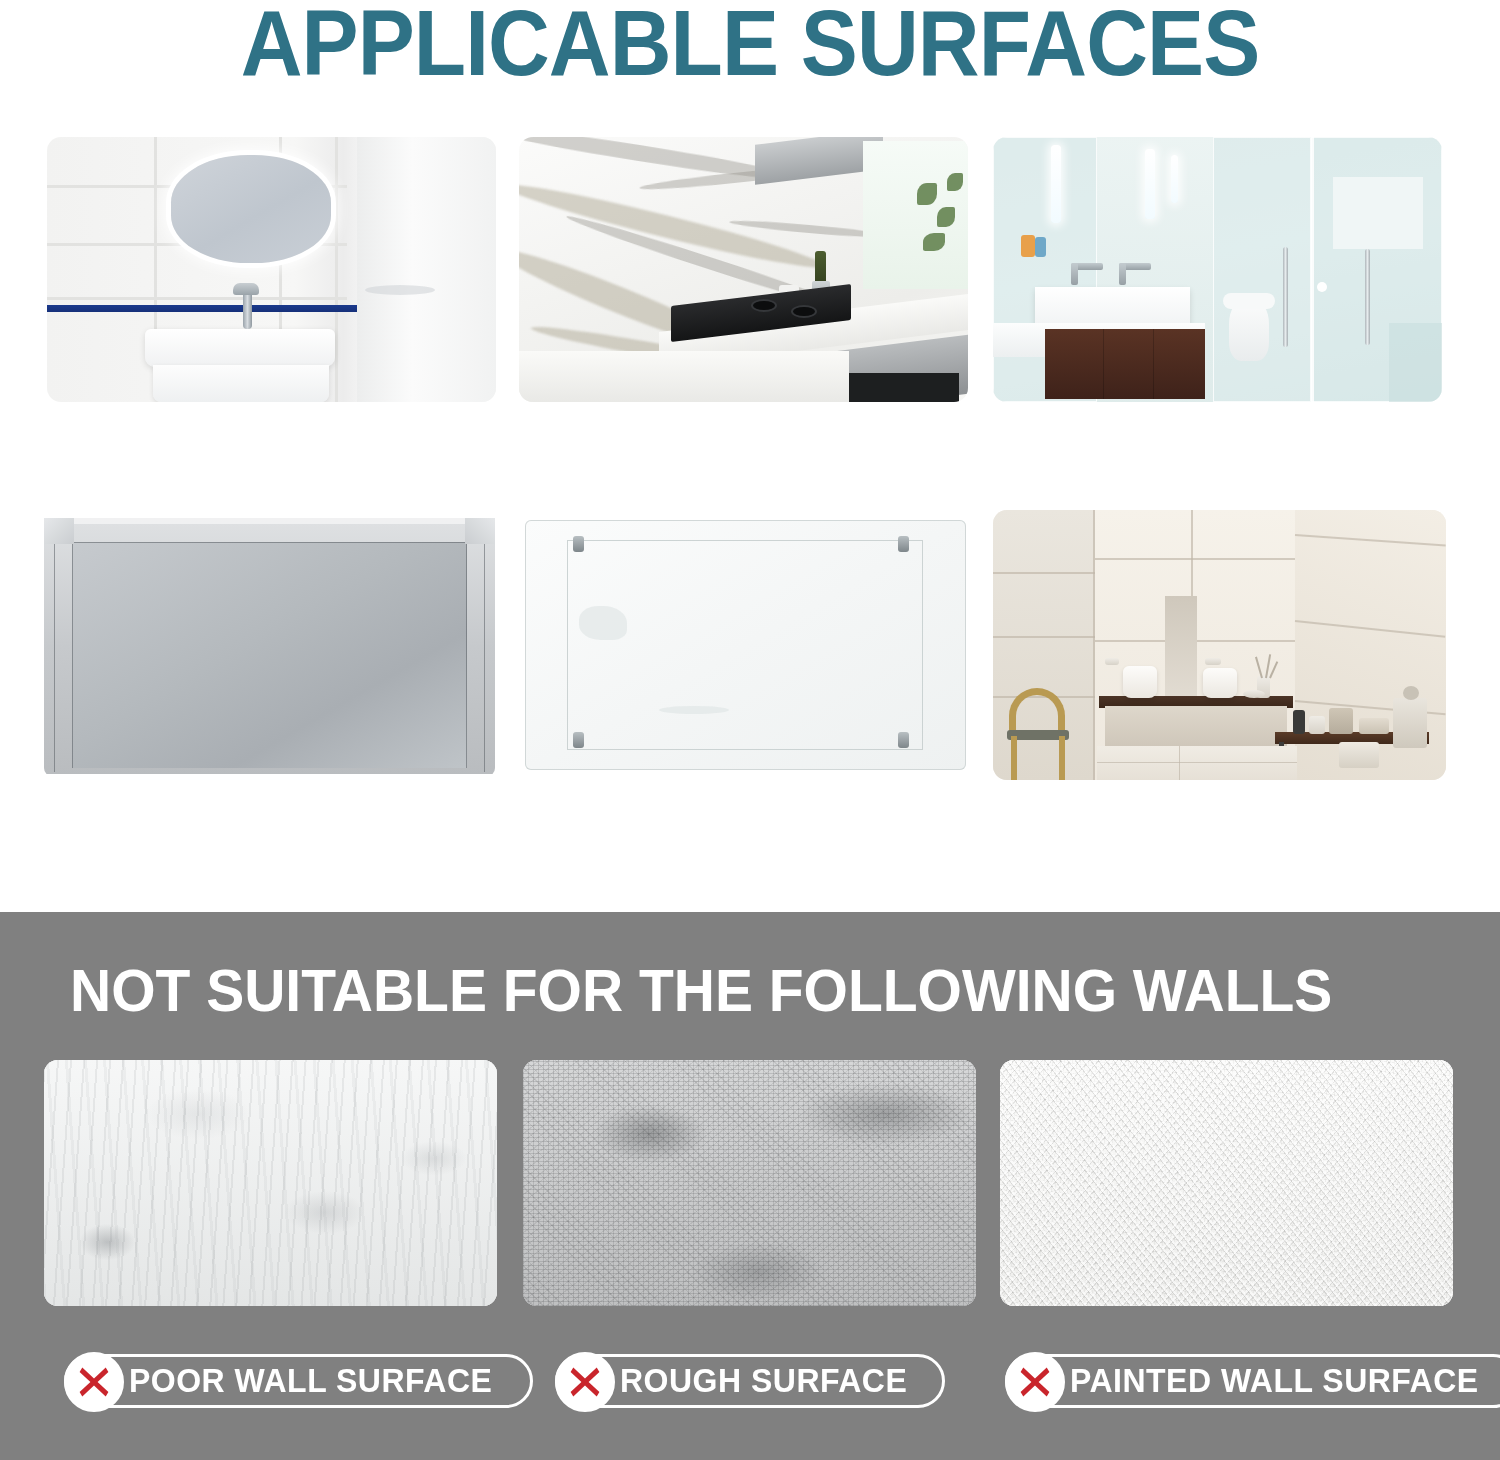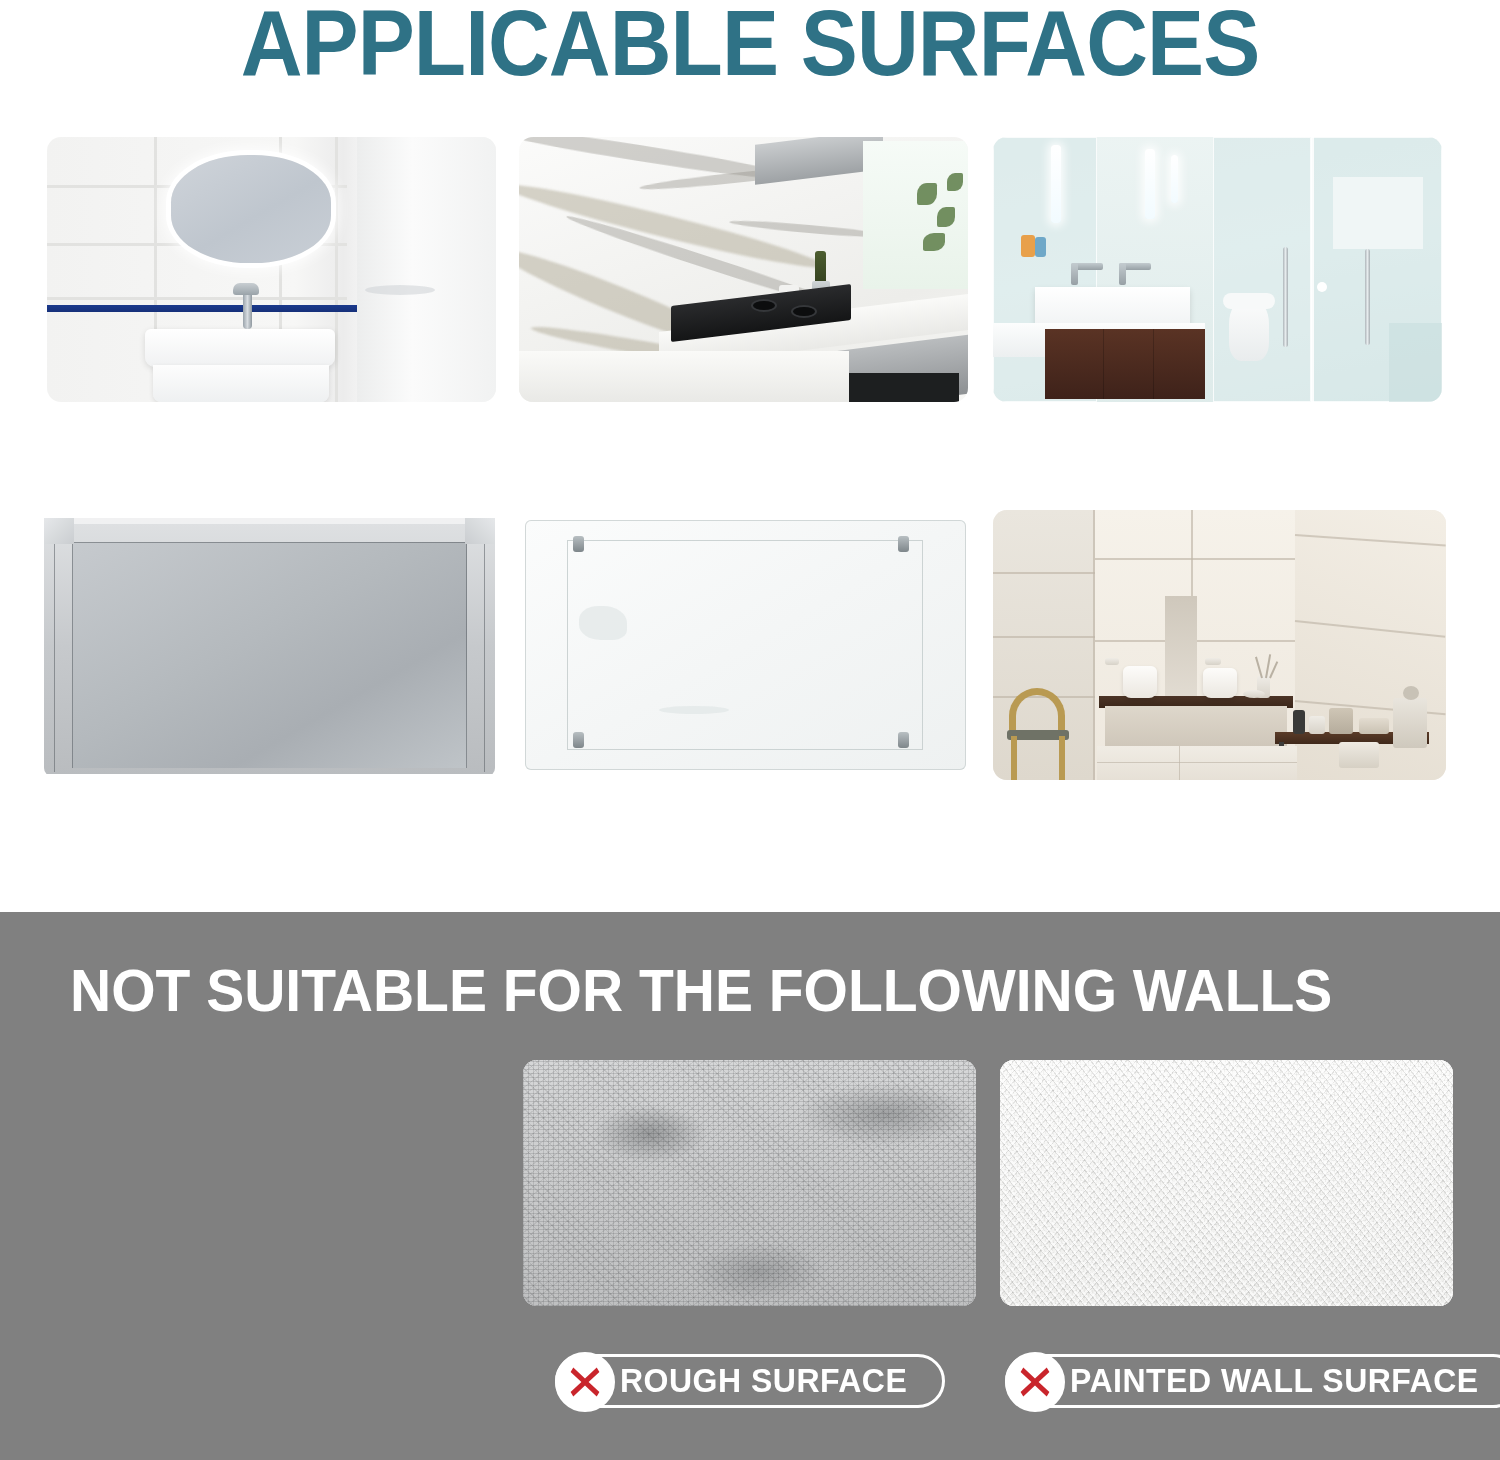--- a/index.html
+++ b/index.html
@@ -448,20 +448,33 @@
       </div>
 
     </div>
 
   </div>
 
   <div class="bottom-section">
 
     <div class="sub-title">NOT SUITABLE FOR THE FOLLOWING WALLS</div>
 
+    <div class="cell" style="left:44px; top:148px;">
+      <div class="photo" style="width:453px;height:246px;">
+        <div class="tex tex-poor"></div>
+      </div>
+      <div class="pill-out" style="left:20px; top:294px;">
+        <span class="x-badge">
+          <svg viewBox="0 0 40 40">
+              <path d="M7 4 L20 16 L33 4 L36 9 L24 20 L36 31 L33 36 L20 24 L7 36 L4 31 L16 20 L4 9 Z" fill="#c9252c"></path>
+            </svg>
+        </span>
+        <span class="pill-label">POOR WALL SURFACE</span>
+      </div>
+    </div>
 
     <div class="cell" style="left:1000px; top:148px;">
       <div class="photo" style="width:453px;height:246px;">
         <div class="tex tex-painted"></div>
       </div>
       <div class="pill-out" style="left:5px; top:294px;">
         <span class="x-badge">
           <svg viewBox="0 0 40 40">
               <path d="M7 4 L20 16 L33 4 L36 9 L24 20 L36 31 L33 36 L20 24 L7 36 L4 31 L16 20 L4 9 Z" fill="#c9252c"></path>
             </svg>

